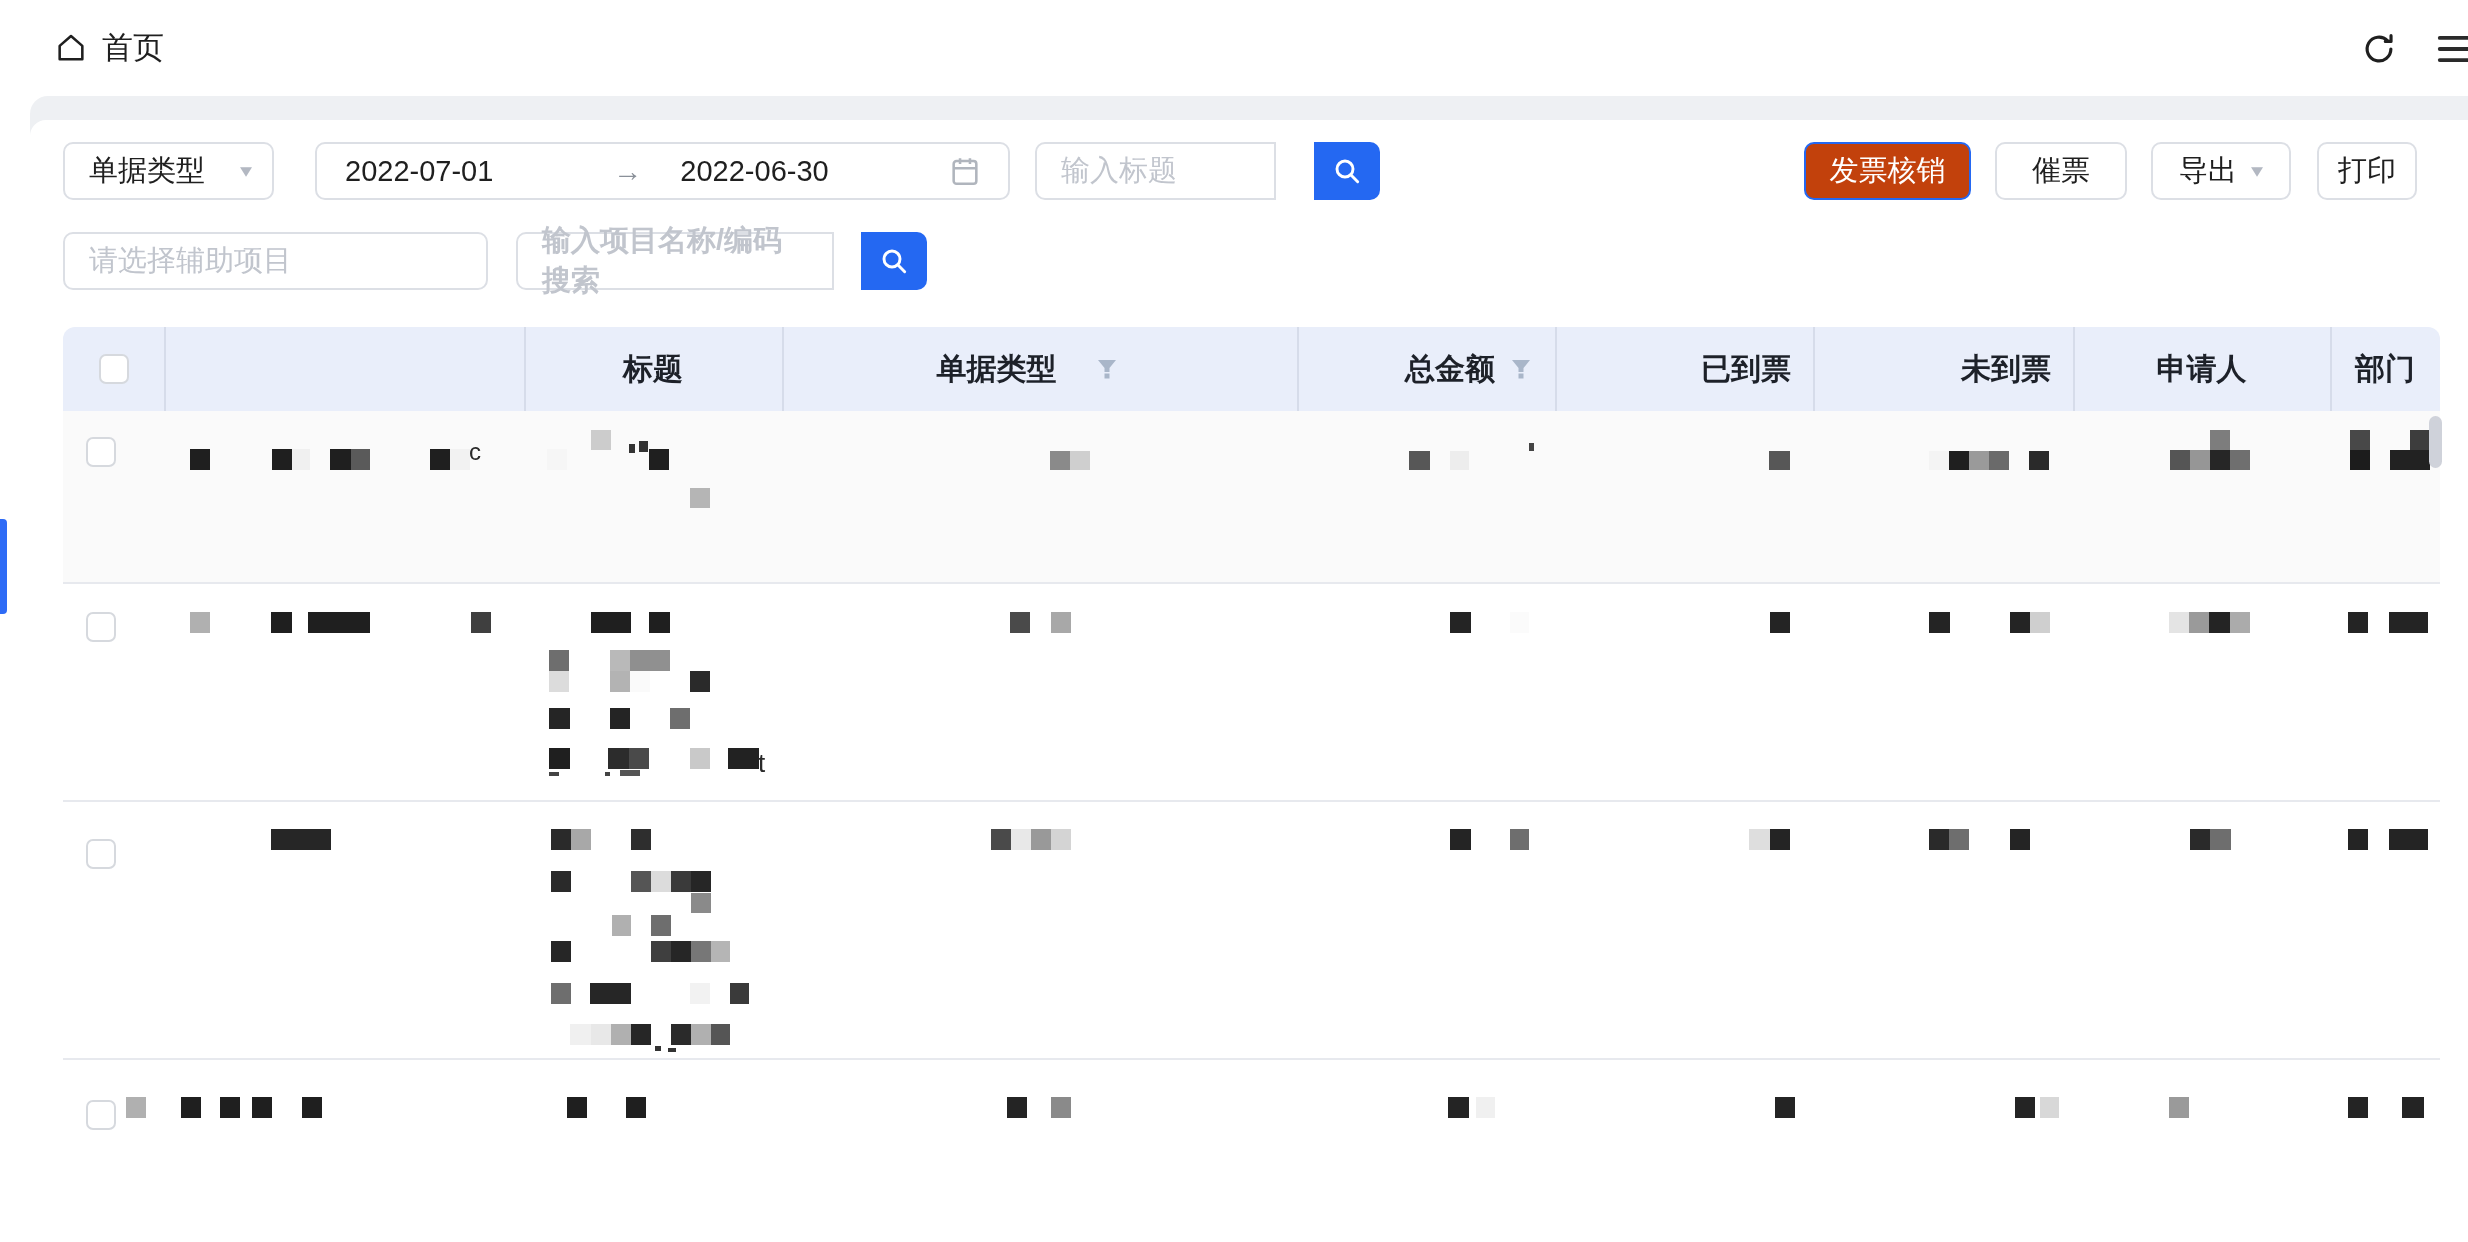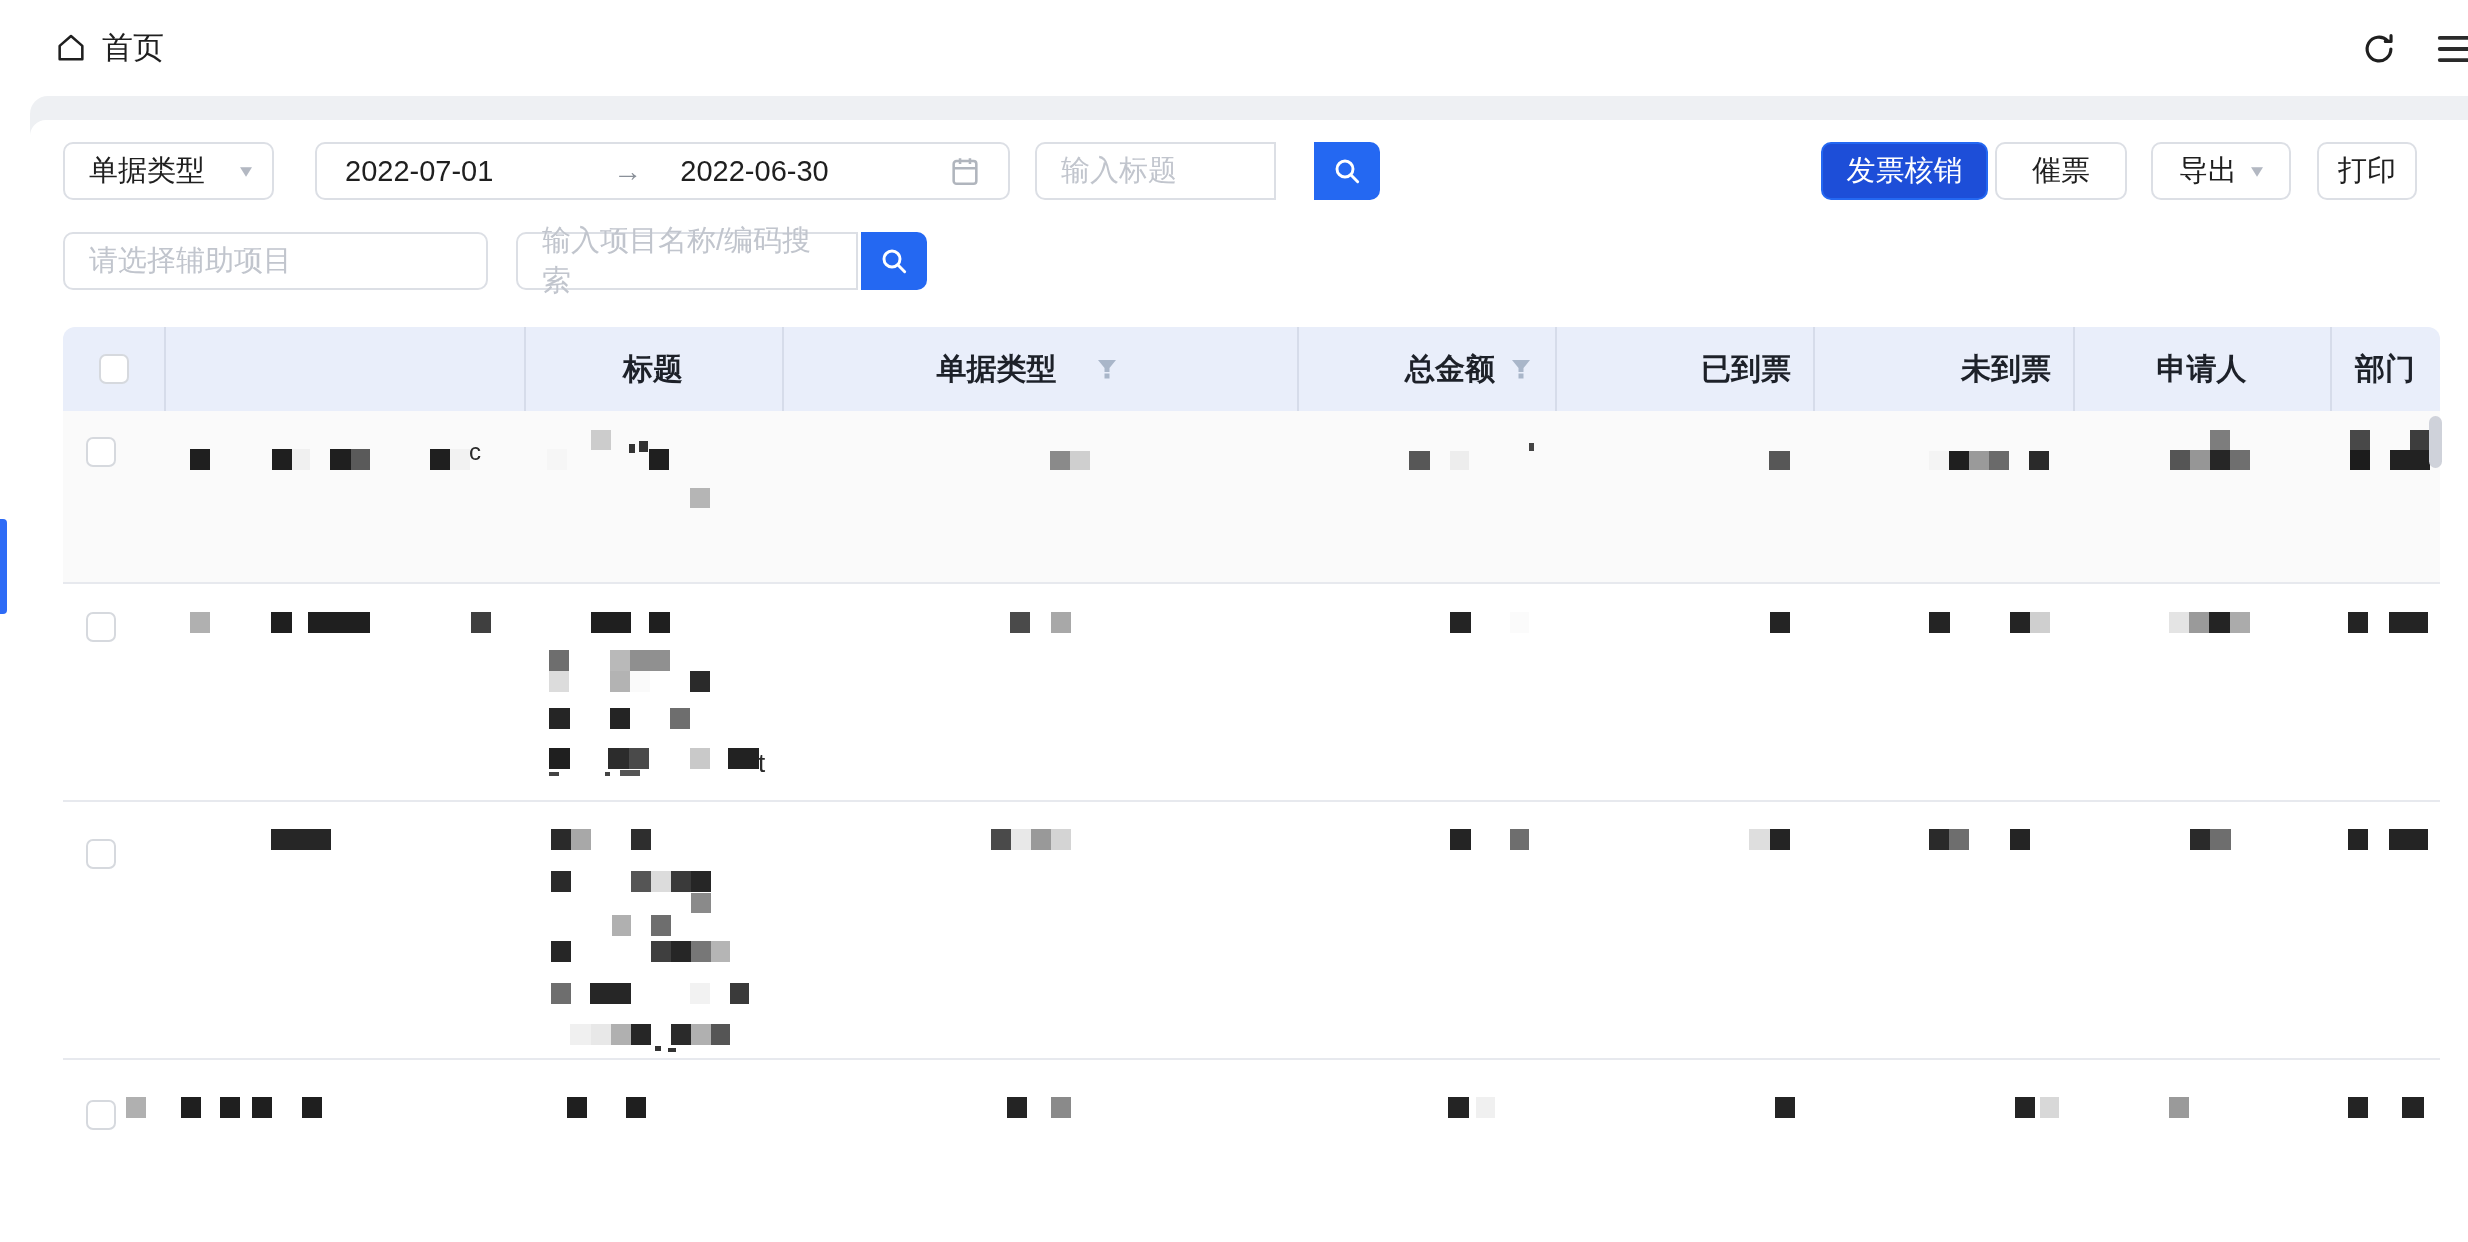--- a/index.html
+++ b/index.html
@@ -24,21 +24,21 @@
   
   .band{position:absolute;left:30px;top:96px;width:2438px;height:1146px;background:#eef0f3;border-top-left-radius:18px;}
   .card{position:absolute;left:30px;top:120px;width:2438px;height:1122px;background:#ffffff;border-top-left-radius:16px;}
   
   .ctl{position:absolute;height:58px;background:#fff;border:2px solid #dcdfe5;border-radius:10px;box-sizing:border-box;display:flex;align-items:center;font-size:29px;}
   .ctl .ph{color:#c1c5cd;}
   .chev{color:#b3b8c2;font-size:24px;transform:scaleY(.8);}
   .searchbtn{position:absolute;height:58px;width:66px;background:#2468f2;border-radius:0 10px 10px 0;display:flex;align-items:center;justify-content:center;cursor:pointer;}
   .btn{position:absolute;height:58px;border:2px solid #dcdfe5;border-radius:10px;background:#fff;box-sizing:border-box;
        display:flex;align-items:center;justify-content:center;gap:14px;font-size:29px;color:#1f1f1f;cursor:pointer;}
-  .btn.primary{background:#1d4ed8;border-color:#2468f2;color:#ffffff;margin-left:17px;}
+  .btn.primary{background:#c2410c;border-color:#2468f2;color:#ffffff;}
   
   .thead{position:absolute;left:63px;top:327px;width:2377px;height:84px;background:#e9eefa;border-radius:12px 12px 0 0;}
   .th{position:absolute;top:0;height:84px;display:flex;align-items:center;box-sizing:border-box;font-size:30px;font-weight:700;color:#1d2129;}
   .th .lbl{white-space:nowrap;}
   .th-divider{position:absolute;top:0;width:2px;height:84px;background:#d6dcea;}
   .funnel{margin-left:14px;display:inline-block;flex:0 0 auto;}
   .rowdiv{position:absolute;left:63px;width:2377px;height:2px;background:#e7e9ee;}
   .row1bg{position:absolute;left:63px;top:411px;width:2377px;height:171px;background:#fafafa;}
   .headerline{position:absolute;left:63px;top:411px;width:2377px;height:2px;background:#e3e6ec;}
   .cb{position:absolute;width:30px;height:30px;background:#fff;border:2px solid #d6d9de;border-radius:7px;box-sizing:border-box;cursor:pointer;}
@@ -119,21 +119,21 @@
   <span>导出</span>
   <span class="chev">▾</span>
 </div>
 <div class="btn" style="left:2317px;top:142px;width:100px;">
   <span>打印</span>
 </div>
 
 <div class="ctl" style="left:63px;top:232px;width:425px;padding:0 24px;">
   <span class="ph">请选择辅助项目</span>
 </div>
-<div class="ctl" style="left:516px;top:232px;width:342px;border-radius:10px 0 0 10px;padding:0 24px;">
+<div class="ctl" style="left:516px;top:232px;width:318px;border-radius:10px 0 0 10px;padding:0 24px;font-weight:bold;">
   <span class="ph">输入项目名称/编码搜索</span>
 </div>
 <div class="searchbtn" style="left:861px;top:232px;">
   <span>
     <svg width="32" height="32" viewBox="0 0 24 24" fill="none" stroke="#ffffff" stroke-width="2.2" stroke-linecap="round">
       <circle cx="10.5" cy="10.5" r="6"></circle>
         <path d="M15.2 15.2 L20 20"></path>
     </svg>
   </span>
 </div>

